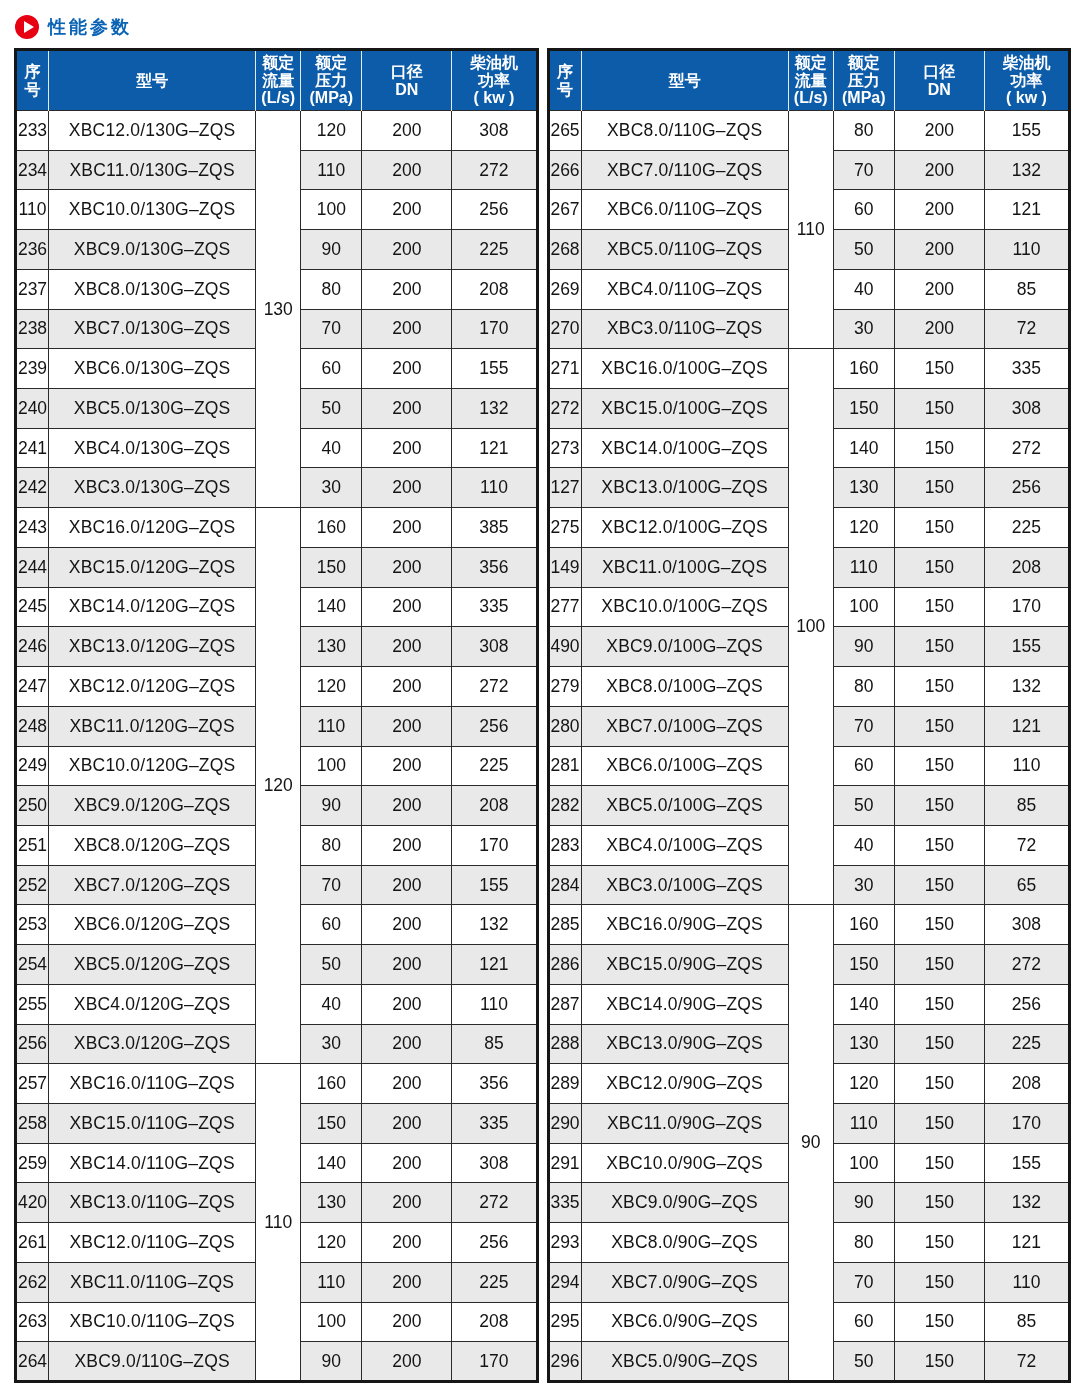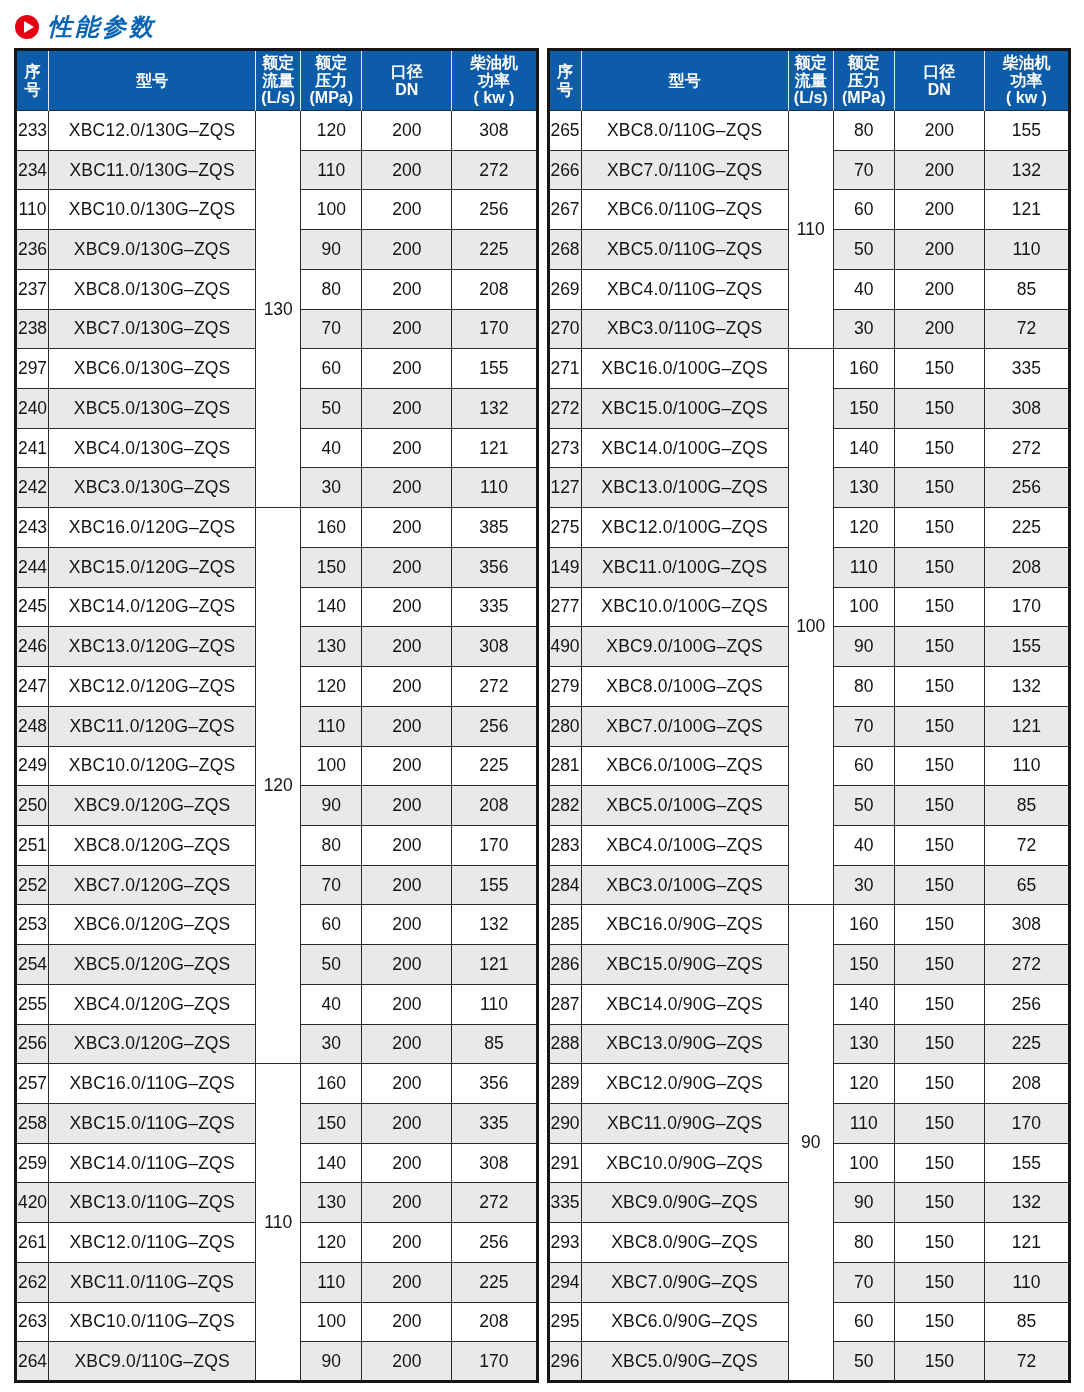--- a/index.html
+++ b/index.html
@@ -27,26 +27,25 @@
     flex: 0 0 auto;
   }
   .play-icon .tri {
     width: 0; height: 0;
     border-left: 10px solid #ffffff;
     border-top: 6px solid transparent;
     border-bottom: 6px solid transparent;
     margin-left: 3px;
   }
   .title-text {
-    font-size: 24px;
+    font-size: 18px;
     font-weight: bold;
     color: #0a63b4;
     letter-spacing: 3px;
     margin-left: 9px;
-    font-style: italic;
   }
 
   
   .tables {
     display: flex;
     gap: 8px;
     margin: 4px 13px 0 14px;
   }
   table.spec {
     border-collapse: collapse;
@@ -169,21 +168,21 @@
             <td class="power">208</td>
           </tr>
           <tr class="data-row stripe">
             <td class="serial">238</td>
             <td class="model">XBC7.0/130G–ZQS</td>
             <td class="pressure">70</td>
             <td class="dn">200</td>
             <td class="power">170</td>
           </tr>
           <tr class="data-row">
-            <td class="serial">297</td>
+            <td class="serial">239</td>
             <td class="model">XBC6.0/130G–ZQS</td>
             <td class="pressure">60</td>
             <td class="dn">200</td>
             <td class="power">155</td>
           </tr>
           <tr class="data-row stripe">
             <td class="serial">240</td>
             <td class="model">XBC5.0/130G–ZQS</td>
             <td class="pressure">50</td>
             <td class="dn">200</td>

